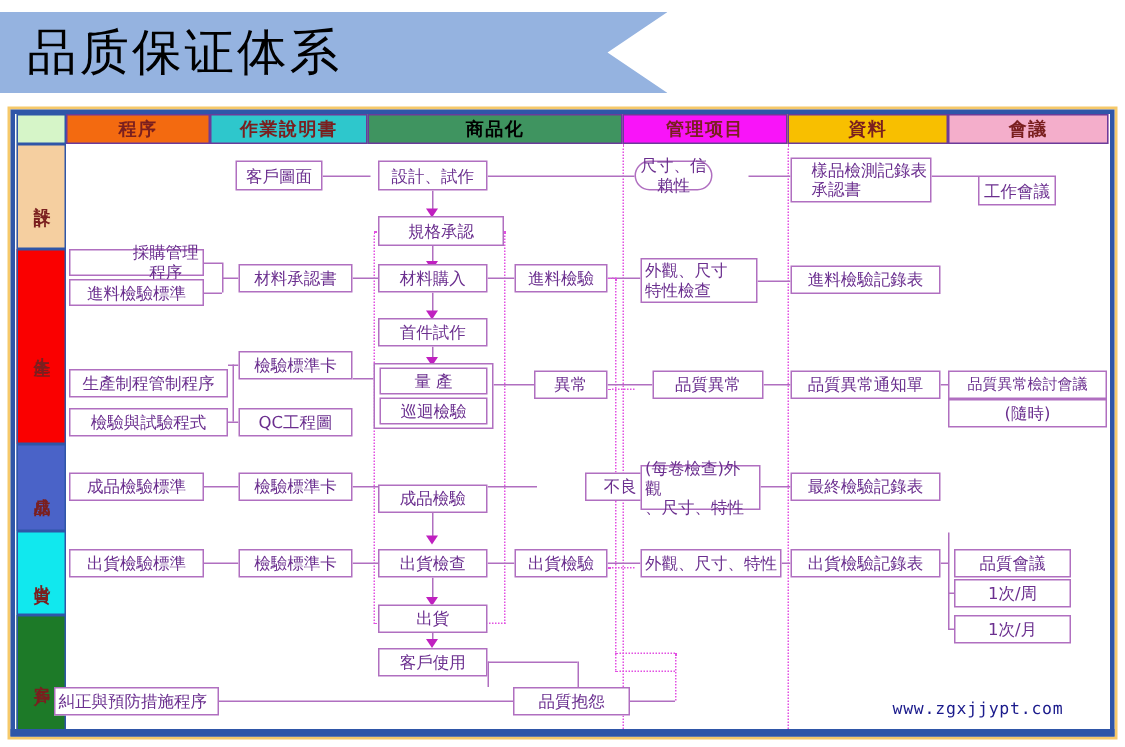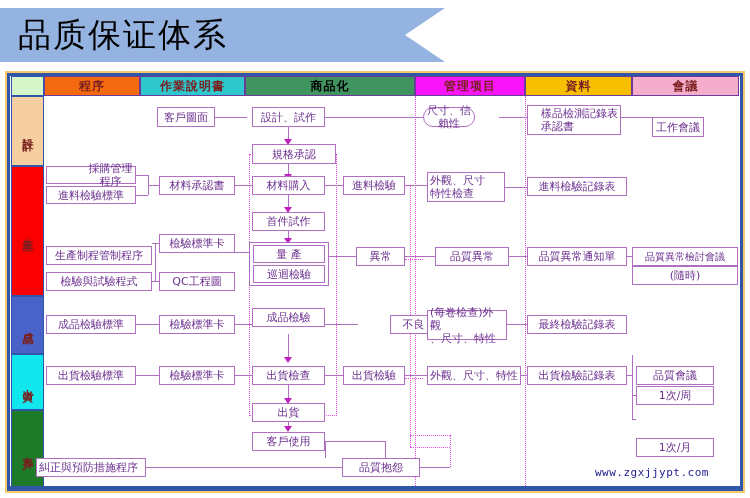--- a/index.html
+++ b/index.html
@@ -190,21 +190,21 @@
 
 <div class="box" style="left:632px;top:247px;width:106px;height:19px;font-size:10px;">品質異常檢討會議</div>
 <div class="box" style="left:632px;top:266px;width:106px;height:19px;">(隨時)</div>
 <div class="vline" style="left:632px;top:256px;height:20px;"></div>
 
 <div class="box" style="left:46px;top:315px;width:90px;height:19px;">成品檢驗標準</div>
 <div class="hline" style="left:136px;top:324px;width:23px;"></div>
 <div class="box" style="left:159px;top:315px;width:76px;height:19px;">檢驗標準卡</div>
 <div class="hline" style="left:235px;top:324px;width:17px;"></div>
 
-<div class="box" style="left:252px;top:308px;width:73px;height:19px;">成品檢驗</div>
+<div class="box" style="left:252px;top:323px;width:73px;height:19px;">成品檢驗</div>
 <div class="hline" style="left:325px;top:324px;width:33px;"></div>
 <div class="box" style="left:358px;top:315px;width:47px;height:19px;margin-left:32px;">不良</div>
 <div class="hline" style="left:405px;top:324px;width:22px;"></div>
 <div class="doth" style="left:405px;top:327px;width:18px;"></div>
 
 <div class="box" style="left:427px;top:310px;width:80px;height:30px;justify-content:flex-start;text-align:left;">
   <span style="white-space:pre-line;">(每卷檢查)外觀
 、尺寸、特性</span>
 </div>
 <div class="hline" style="left:507px;top:324px;width:20px;"></div>
@@ -224,21 +224,21 @@
 <div class="hline" style="left:405px;top:375px;width:22px;"></div>
 <div class="doth" style="left:405px;top:378px;width:18px;"></div>
 
 <div class="box" style="left:427px;top:366px;width:94px;height:19px;">外觀、尺寸、特性</div>
 <div class="hline" style="left:521px;top:375px;width:6px;"></div>
 <div class="box" style="left:527px;top:366px;width:100px;height:19px;">出貨檢驗記錄表</div>
 <div class="hline" style="left:627px;top:375px;width:5px;"></div>
 
 <div class="box" style="left:636px;top:366px;width:78px;height:19px;">品質會議</div>
 <div class="box" style="left:636px;top:386px;width:78px;height:19px;">1次/周</div>
-<div class="box" style="left:636px;top:410px;width:78px;height:19px;margin-top:28px;">1次/月</div>
+<div class="box" style="left:636px;top:410px;width:78px;height:19px;">1次/月</div>
 <div class="vline" style="left:632px;top:355px;height:65px;"></div>
 <div class="hline" style="left:632px;top:395px;width:4px;"></div>
 <div class="hline" style="left:632px;top:419px;width:4px;"></div>
 
 <div class="vline" style="left:288px;top:385px;height:16px;"></div>
 <div class="arrow" style="left:284px;top:398px;"></div>
 <div class="box" style="left:252px;top:403px;width:73px;height:19px;">出貨</div>
 
 <div class="vline" style="left:288px;top:422px;height:8px;"></div>
 <div class="arrow" style="left:284px;top:426px;"></div>

